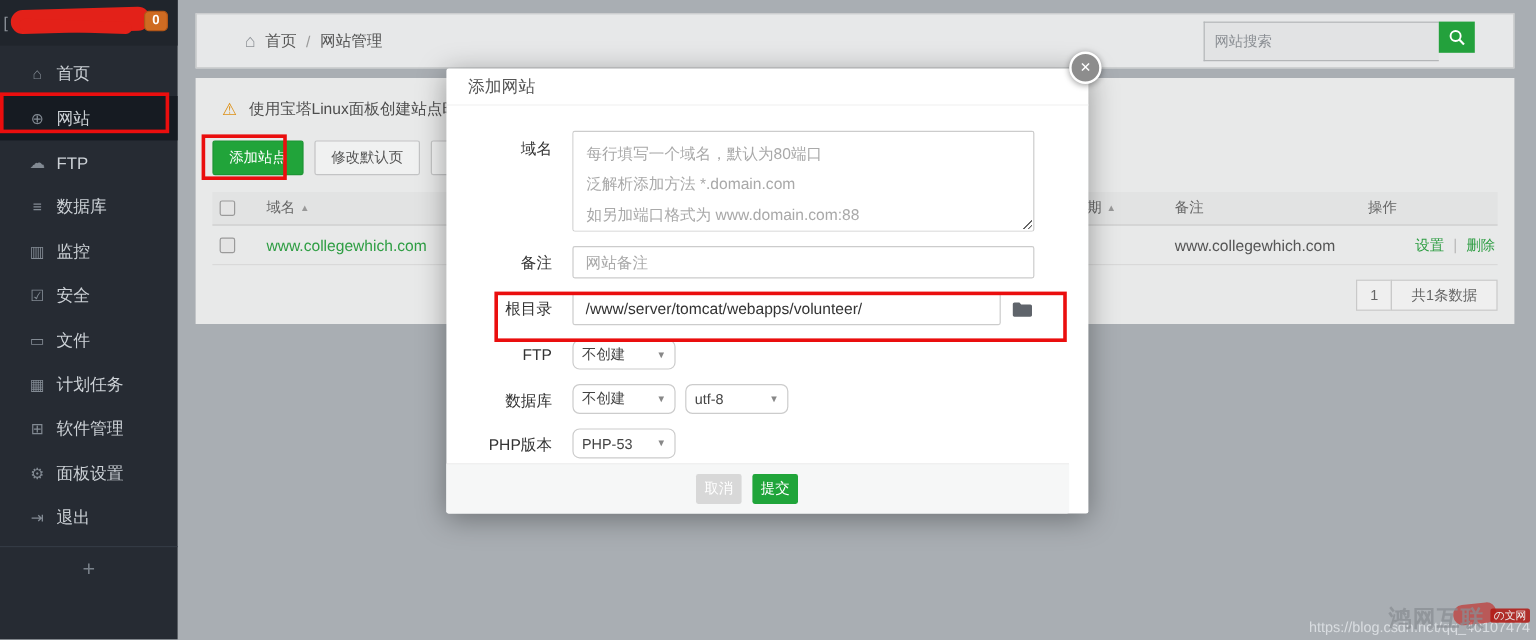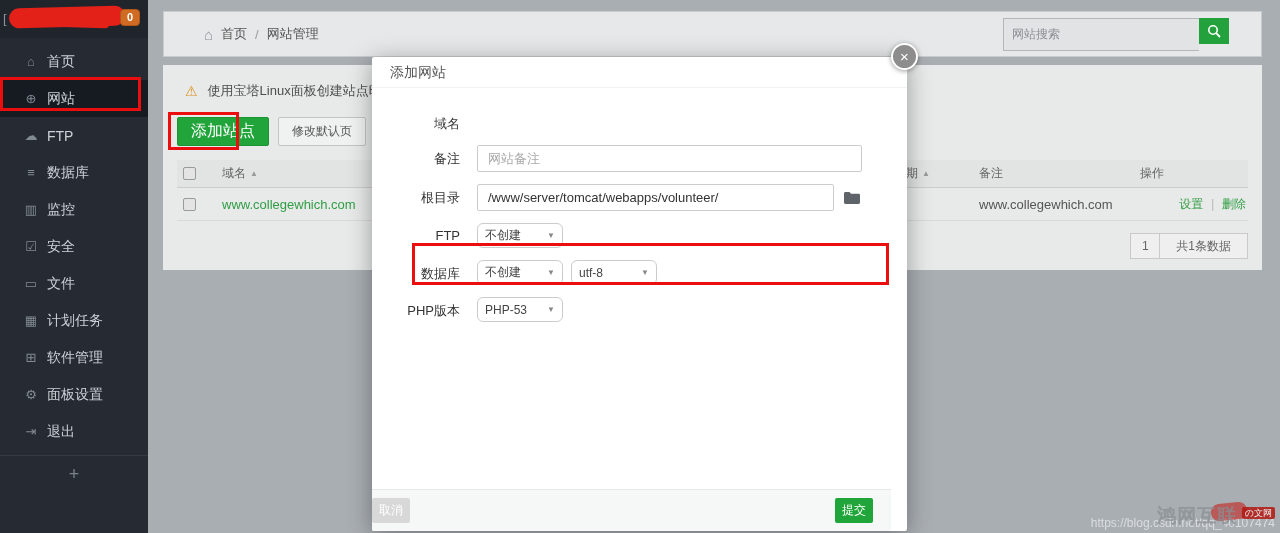--- a/index.html
+++ b/index.html
@@ -29,21 +29,21 @@
   #breadcrumb .sep { color:#9a9a9a; margin:0 8px; }
   #search-wrap { margin-left:auto; margin-right:32px; display:flex; }
   #search-input { width:196px; height:33px; background:#e2e3e4; border:1px solid #b4b6b8; border-right:none; font-size:12px; color:#555; padding:5px 8px; outline:none; }
   #search-input::placeholder { color:#8b8f94; }
   #search-btn { width:30px; height:26px; background:#23a13c; border:none; display:flex; align-items:center; justify-content:center; cursor:pointer; }
 
   #card { position:relative; margin:8px 18px 0 15px; height:205px; background:#e8e9e9; padding:14px; }
   #warning-row { display:flex; align-items:center; font-size:13px; color:#4d4d4d; margin:3px 0 17px 8px; white-space:nowrap; overflow:hidden; }
   .warn-ic { color:#dc9016; font-size:14px; margin-right:10px; }
   #btn-row { display:flex; gap:9px; margin-bottom:14px; }
-  .btn-green { background:#21a43a; color:#fff; border:1px solid #1d9434; font-size:16px; height:29px; padding:0 13px; border-radius:2px; cursor:pointer; }
+  .btn-green { background:#21a43a; color:#fff; border:1px solid #1d9434; font-size:12px; height:29px; padding:0 13px; border-radius:2px; cursor:pointer; }
   .btn-plain { background:#f0f1f1; color:#555; border:1px solid #c3c4c5; font-size:12px; height:29px; padding:0 13px; border-radius:2px; cursor:pointer; }
 
   .tbl-row { display:flex; align-items:center; }
   .tbl-head { height:28px; background:#e2e3e3; border-bottom:1px solid #cccccc; font-size:12px; color:#666; }
   .tbl-body { height:33px; border-bottom:1px solid #d9d9d9; font-size:13px; color:#555; }
   .col-chk { width:28px; display:flex; align-items:center; }
   .chk { width:13px; height:13px; border:1px solid #9a9a9a; background:#e4e4e4; border-radius:2px; margin-left:6px; cursor:pointer; }
   .col-domain { width:665px; padding-left:17px; }
   .col-exp { width:85px; }
   .col-note { width:170px; padding-left:24px; }
@@ -53,37 +53,37 @@
   .domain-link { color:#2f9e44; cursor:pointer; }
   .act-links { margin-left:auto; margin-right:2px; }
   .act-link { color:#2f9e44; font-size:12px; cursor:pointer; }
   .act-sep { color:#bbb; margin:0 4px; }
   #pager { display:flex; justify-content:flex-end; margin-top:12px; }
   .page-box { height:26px; background:#efefef; border:1px solid #c9c9c9; font-size:12px; color:#666; display:flex; align-items:center; justify-content:center; }
   #page-num { width:30px; cursor:pointer; }
   #page-total { padding:0 16px; margin-left:-1px; }
 
   
-  #modal { position:absolute; left:372px; top:57px; width:535px; height:474px; background:#fff; border-radius:2px; box-shadow:0 4px 24px rgba(0,0,0,0.35); z-index:10; }
+  #modal { position:absolute; left:372px; top:57px; width:535px; height:371px; background:#fff; border-radius:2px; box-shadow:0 4px 24px rgba(0,0,0,0.35); z-index:10; }
   #modal-header { height:31px; line-height:31px; padding-left:18px; font-size:14px; color:#555; border-bottom:1px solid #f2f2f2; }
   #modal-body { padding:21px 0 0 10px; }
   .form-row { display:flex; margin-bottom:12px; }
   .form-label { width:78px; text-align:right; margin-right:17px; font-size:13px; color:#333; padding-top:6px; }
   .form-label.mid { padding-top:5px; }
   #domain-ta { width:385px; height:84px; border:1px solid #ccc; border-radius:2px; font-size:13px; line-height:1.95; padding:5px 11px; color:#333; font-family:"Liberation Sans","DejaVu Sans",sans-serif; outline:none; }
   #domain-ta::placeholder { color:#a9a9a9; }
   .txt-input { height:27px; border:1px solid #ccc; border-radius:2px; font-size:13px; padding:0 10px; color:#333; outline:none; font-family:"Liberation Sans","DejaVu Sans",sans-serif; }
   .txt-input::placeholder { color:#a9a9a9; }
   #note-input { width:385px; }
   #root-input { width:357px; color:#333; }
   .folder-btn { width:22px; height:27px; margin-left:7px; background:none; border:none; display:flex; align-items:center; justify-content:center; cursor:pointer; }
   .sel { width:86px; height:25px; border:1px solid #ccc; border-radius:6px; background:#fff; display:inline-flex; align-items:center; justify-content:space-between; padding:0 7px; font-size:12px; color:#444; cursor:pointer; }
   .sel .caret { font-size:8px; color:#888; }
   .sel + .sel { margin-left:8px;align-items:center; }
-  #modal-footer { position:absolute; left:0; right:16px; bottom:0; height:42px; background:#f6f7f7; border-top:1px solid #e8e8e8; display:flex; align-items:center; justify-content:space-between; padding-right:18px; gap:9px; border-radius:0 0 2px 2px; }
+  #modal-footer { position:absolute; left:0; right:16px; bottom:0; height:42px; background:#f6f7f7; border-top:1px solid #e8e8e8; display:flex; align-items:center; justify-content:center; padding-right:18px; gap:9px; border-radius:0 0 2px 2px; }
   .btn-cancel { width:38px; height:25px; background:#d8d8d8; color:#fff; border:none; border-radius:2px; font-size:12px; cursor:pointer; }
   .btn-submit { width:38px; height:25px; background:#20a53a; color:#fff; border:none; border-radius:2px; font-size:12px; cursor:pointer; }
   #modal-close { position:absolute; left:891px; top:43px; width:27px; height:27px; border-radius:50%; background:#8d8d8d; border:2px solid #fff; color:#fff; font-size:15px; line-height:23px; text-align:center; z-index:11; cursor:pointer; box-shadow:0 1px 5px rgba(0,0,0,0.4); }
 
   
   .red-box { position:absolute; border:3px solid #ea0e0e; z-index:20; pointer-events:none; }
   #ann-sidebar { left:0; top:77px; width:141px; height:34px; }
   #ann-addsite { left:168px; top:112px; width:71px; height:38px; }
   #ann-root { left:412px; top:243px; width:477px; height:42px; }
 
@@ -218,20 +218,23 @@
       <div class="page-box" id="page-total">共1条数据</div>
     </div>
   </div>
 </div>
 
 <div id="modal">
   <div id="modal-header">添加网站</div>
   <div id="modal-body">
     <div class="form-row">
       <div class="form-label">域名</div>
+      <textarea id="domain-ta" placeholder="每行填写一个域名，默认为80端口
+泛解析添加方法 *.domain.com
+如另加端口格式为 www.domain.com:88" style=""></textarea>
     </div>
     <div class="form-row">
       <div class="form-label mid">备注</div>
       <input class="txt-input" id="note-input" placeholder="网站备注" style="">
     </div>
     <div class="form-row">
       <div class="form-label mid">根目录</div>
       <input class="txt-input" id="root-input" value="/www/server/tomcat/webapps/volunteer/" style="">
       <button class="folder-btn">
         <svg width="18" height="14" viewBox="0 0 18 14">

